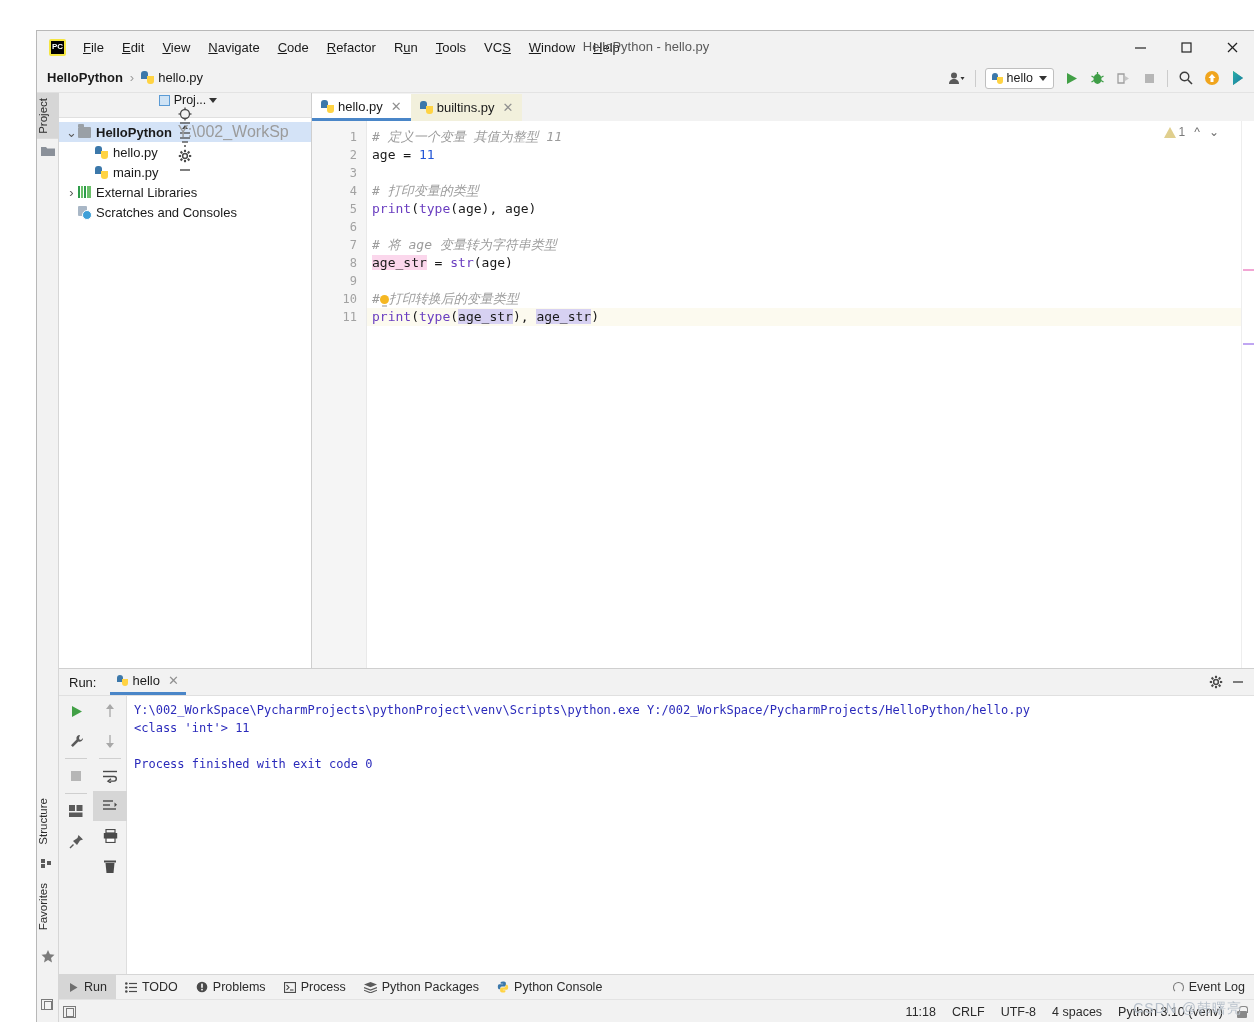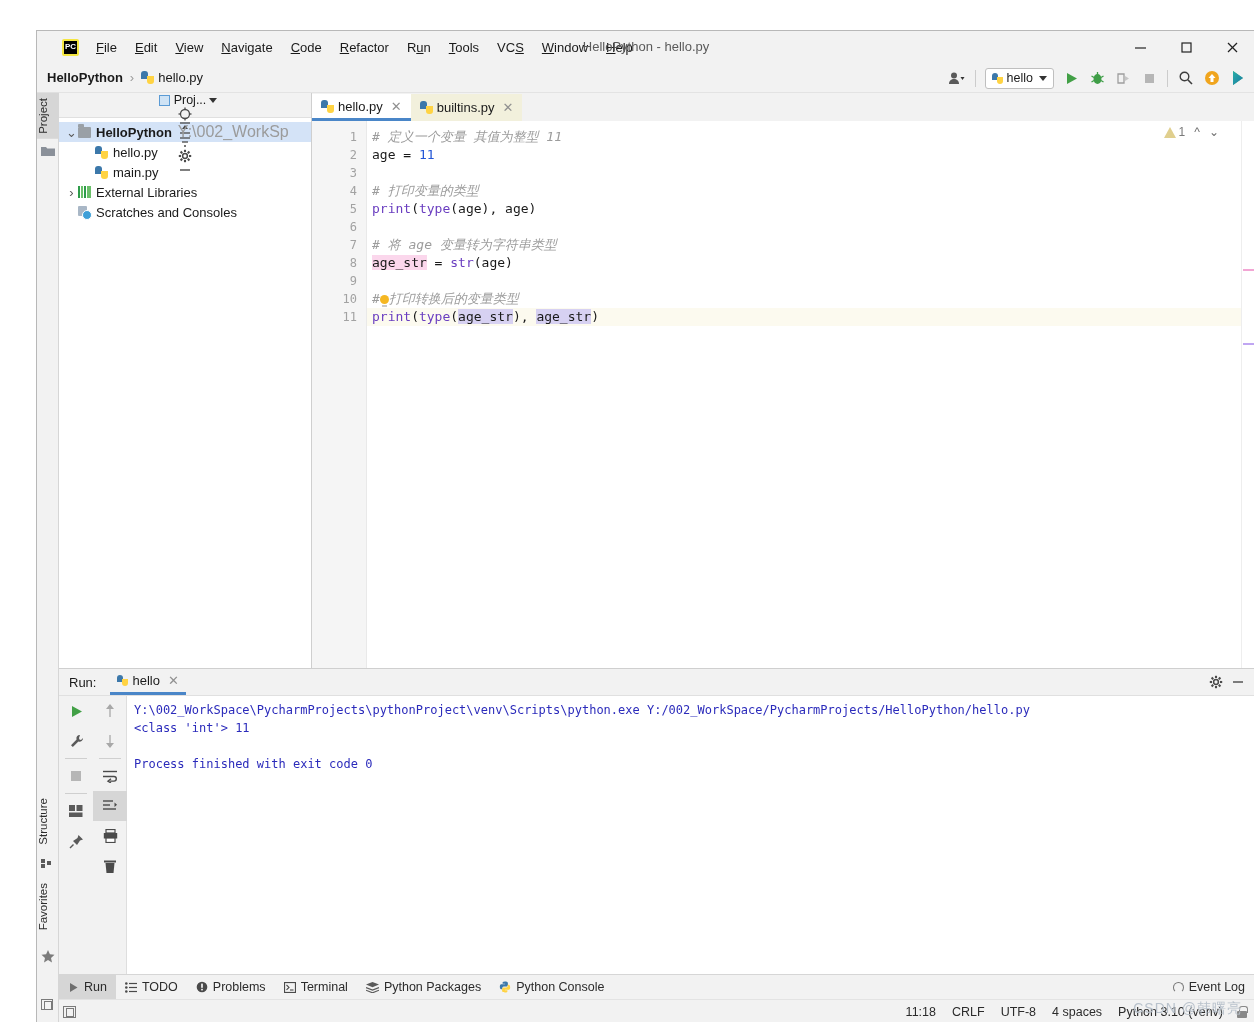--- a/index.html
+++ b/index.html
@@ -38,21 +38,21 @@
   }
 
   
   .titlebar {
     position: absolute; left: 0; top: 0;
     width: 1218px; height: 32px;
     background: #f2f2f2;
     display: flex; align-items: center;
   }
   .pc-logo {
-    width: 17px; height: 17px; margin-left: 25px; margin-right: 8px;
+    width: 17px; height: 17px; margin-left: 12px; margin-right: 8px;
     background: #000; border: 2px solid #f5e642;
     border-radius: 2px;
     color: #fff; font-size: 8px; font-weight: bold;
     display: flex; align-items: center; justify-content: center;
     line-height: 1;
   }
   .menu-item {
     font-size: 13px; color: #1a1a1a;
     padding: 3px 9px;
     white-space: nowrap;
@@ -843,21 +843,21 @@
           <span>Problems</span>
         </div>
         <div class="bbtn">
           <span class="bi-ic">
             <svg width="12" height="11" viewBox="0 0 12 11">
               <rect x="0.5" y="0.5" width="11" height="10" fill="none" stroke="#4a4a4a" stroke-width="1.2"></rect>
               <path d="M2.5 3 L5 5.4 L2.5 7.8" fill="none" stroke="#4a4a4a" stroke-width="1.1"></path>
               <line x1="6" y1="8" x2="9.5" y2="8" stroke="#4a4a4a" stroke-width="1.1"></line>
             </svg>
           </span>
-          <span>Terminal</span>
+          <span>Process</span>
         </div>
         <div class="bbtn">
           <span class="bi-ic">
             <svg width="13" height="11" viewBox="0 0 13 11">
               <path d="M6.5 0 L13 2.6 L6.5 5.2 L0 2.6 Z" fill="#5a5a5a"></path>
               <path d="M0 5.5 L6.5 8.1 L13 5.5" fill="none" stroke="#5a5a5a" stroke-width="1.2"></path>
               <path d="M0 8.2 L6.5 10.8 L13 8.2" fill="none" stroke="#5a5a5a" stroke-width="1.2"></path>
             </svg>
           </span>
           <span>Python Packages</span>

